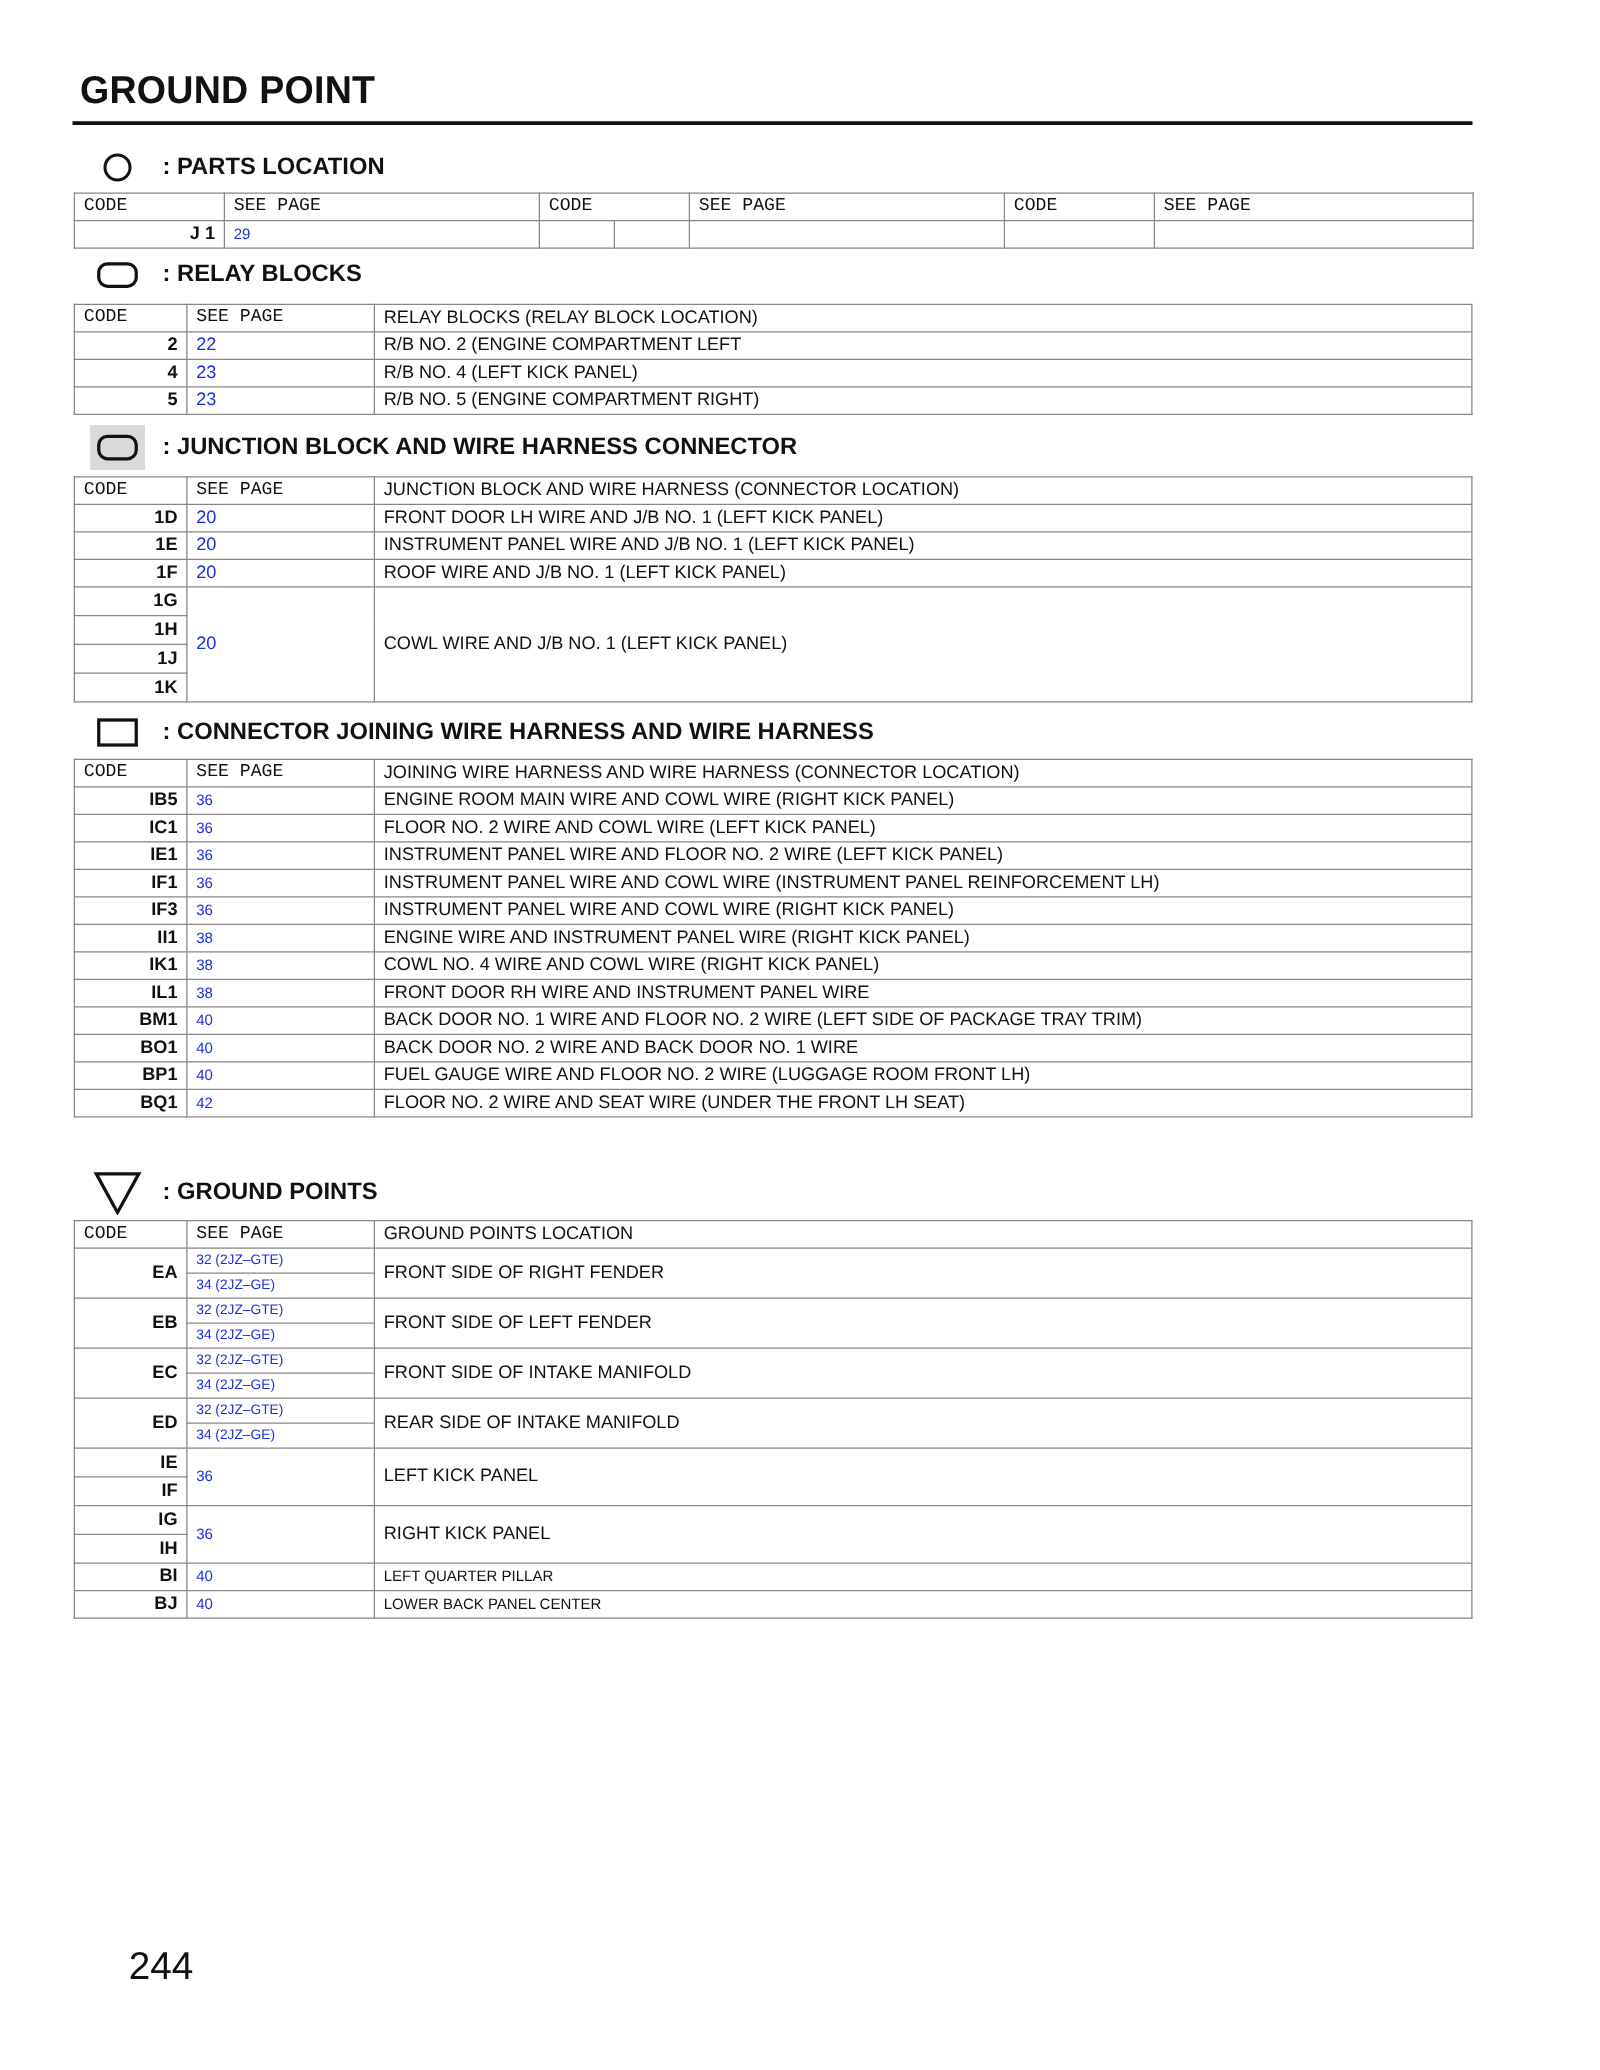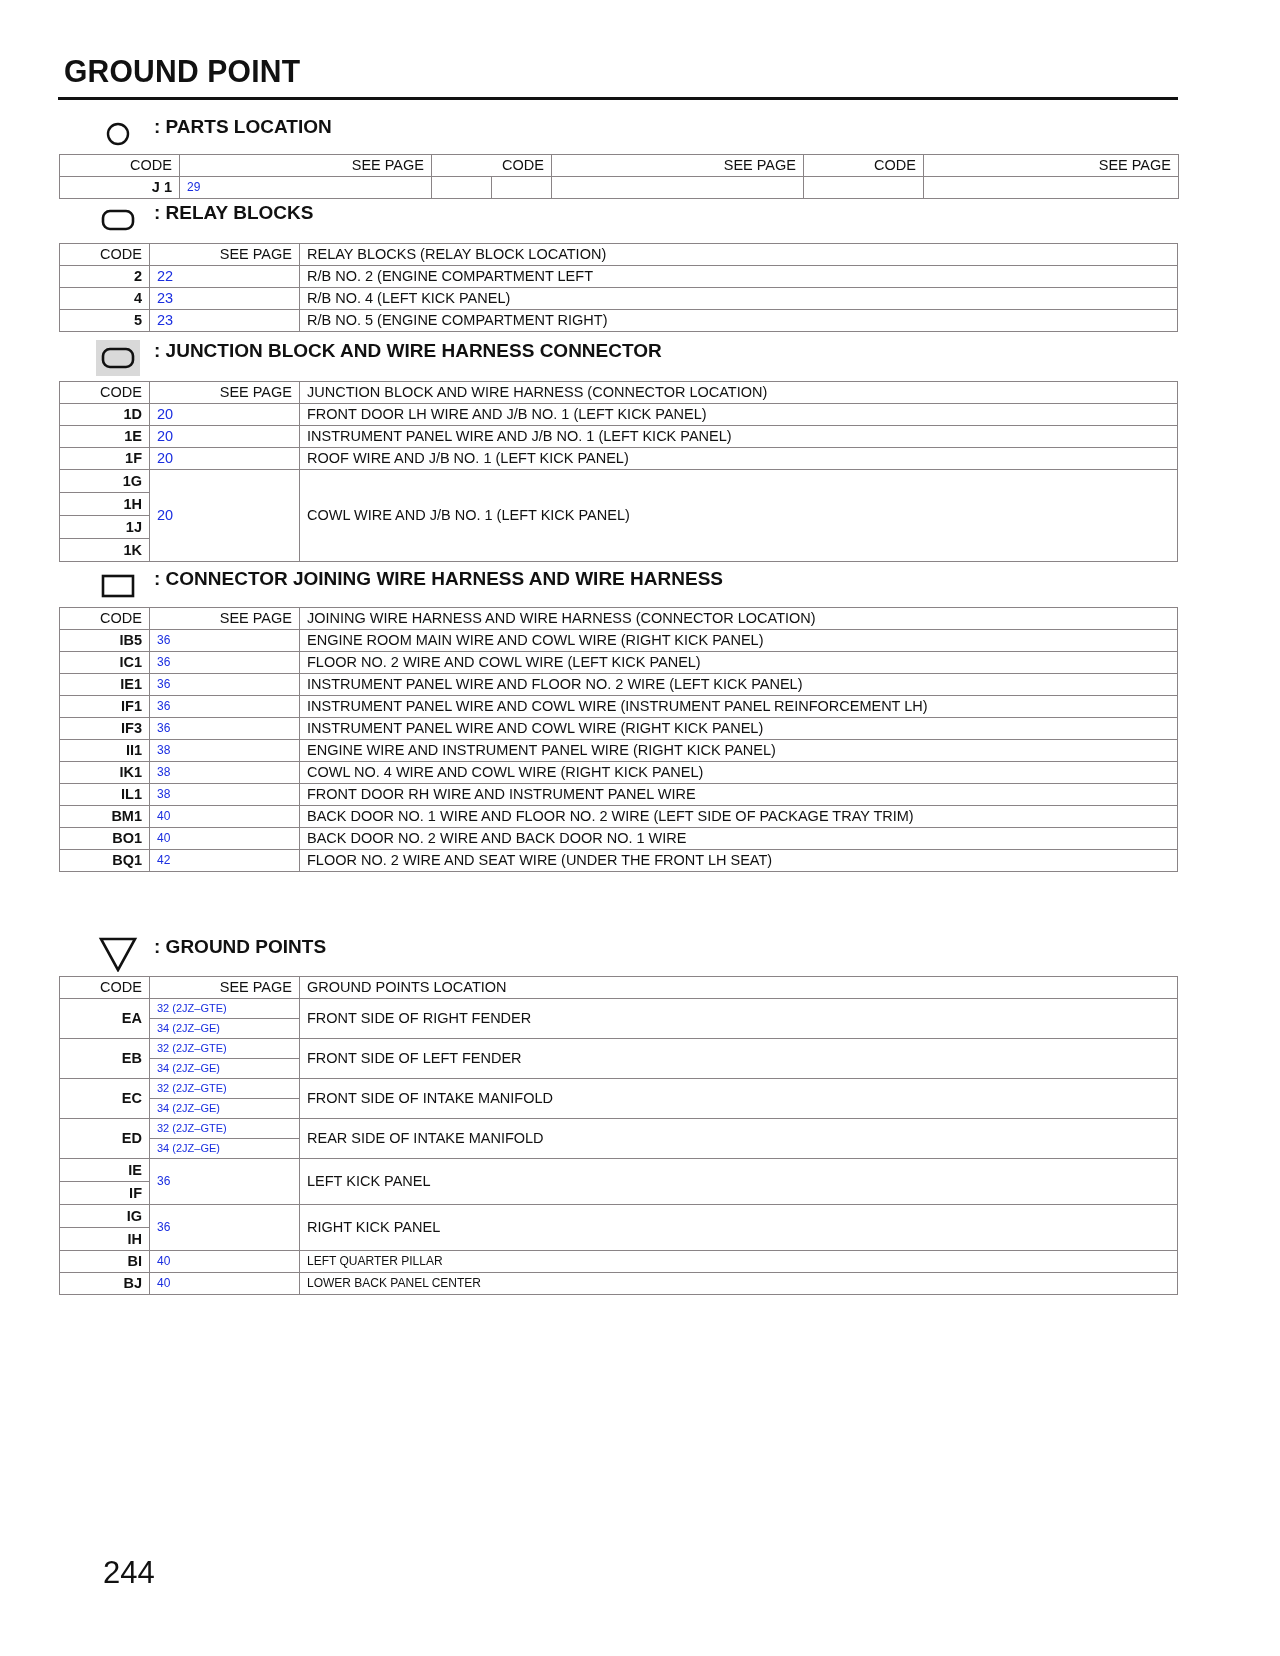--- a/index.html
+++ b/index.html
@@ -9,34 +9,34 @@
     }
     .page-title {
       position: absolute; left: 64px; top: 54px;
       font-size: 31px; font-weight: bold; letter-spacing: 0.2px;
       transform: scaleX(0.97); transform-origin: left;
     }
     .title-rule {
       position: absolute; left: 58px; top: 97px; width: 1120px; height: 3px; background: #111;
     }
     .sec-head {
-      position: absolute; left: 96px; height: 36px; display: flex; 
+      position: absolute; left: 72px; height: 36px; display: flex; align-items: center;
     }
     .sec-icon { width: 44px; height: 36px; display: flex; align-items: center; justify-content: center; }
     .sec-label { font-size: 19px; font-weight: bold; margin-left: 14px; }
     table.grid {
       position: absolute; left: 59px; width: 1119px;
       border-collapse: collapse; table-layout: fixed;
       font-size: 14.5px;
     }
     table.grid td {
       border: 1.4px solid #8a8486; padding: 0 7px; height: 21px; line-height: 21px;
       white-space: nowrap; overflow: hidden;
     }
-    td.hc { text-align: right; }
+    td.hc { text-align: left; font-family: Liberation Mono, monospace; }
     td.hl { text-align: left; }
     td.code { text-align: right; font-weight: bold; }
     td.pg { color: #1a2ee0; }
     td.pg.small { font-size: 12px; }
     td.pg.tiny { font-size: 11px; }
     td.desc { text-align: left; }
     .page-number {
       position: absolute; left: 63px; top: 1555px; font-size: 31px; color: #111; margin-left: 40px;
     }
   </style>
@@ -239,20 +239,25 @@
         <td class="code">BM1</td>
         <td class="pg small">40</td>
         <td class="desc">BACK DOOR NO. 1 WIRE AND FLOOR NO. 2 WIRE (LEFT SIDE OF PACKAGE TRAY TRIM)</td>
       </tr>
       <tr>
         <td class="code">BO1</td>
         <td class="pg small">40</td>
         <td class="desc">BACK DOOR NO. 2 WIRE AND BACK DOOR NO. 1 WIRE</td>
       </tr>
       <tr>
+        <td class="code">BP1</td>
+        <td class="pg small">40</td>
+        <td class="desc">FUEL GAUGE WIRE AND FLOOR NO. 2 WIRE (LUGGAGE ROOM FRONT LH)</td>
+      </tr>
+      <tr>
         <td class="code">BQ1</td>
         <td class="pg small">42</td>
         <td class="desc">FLOOR NO. 2 WIRE AND SEAT WIRE (UNDER THE FRONT LH SEAT)</td>
       </tr>
     </tbody>
 </table>
 
 <div class="sec-head" style="top:936px;">
   <span class="sec-icon">
     <svg width="40" height="36" viewBox="0 0 40 36">

